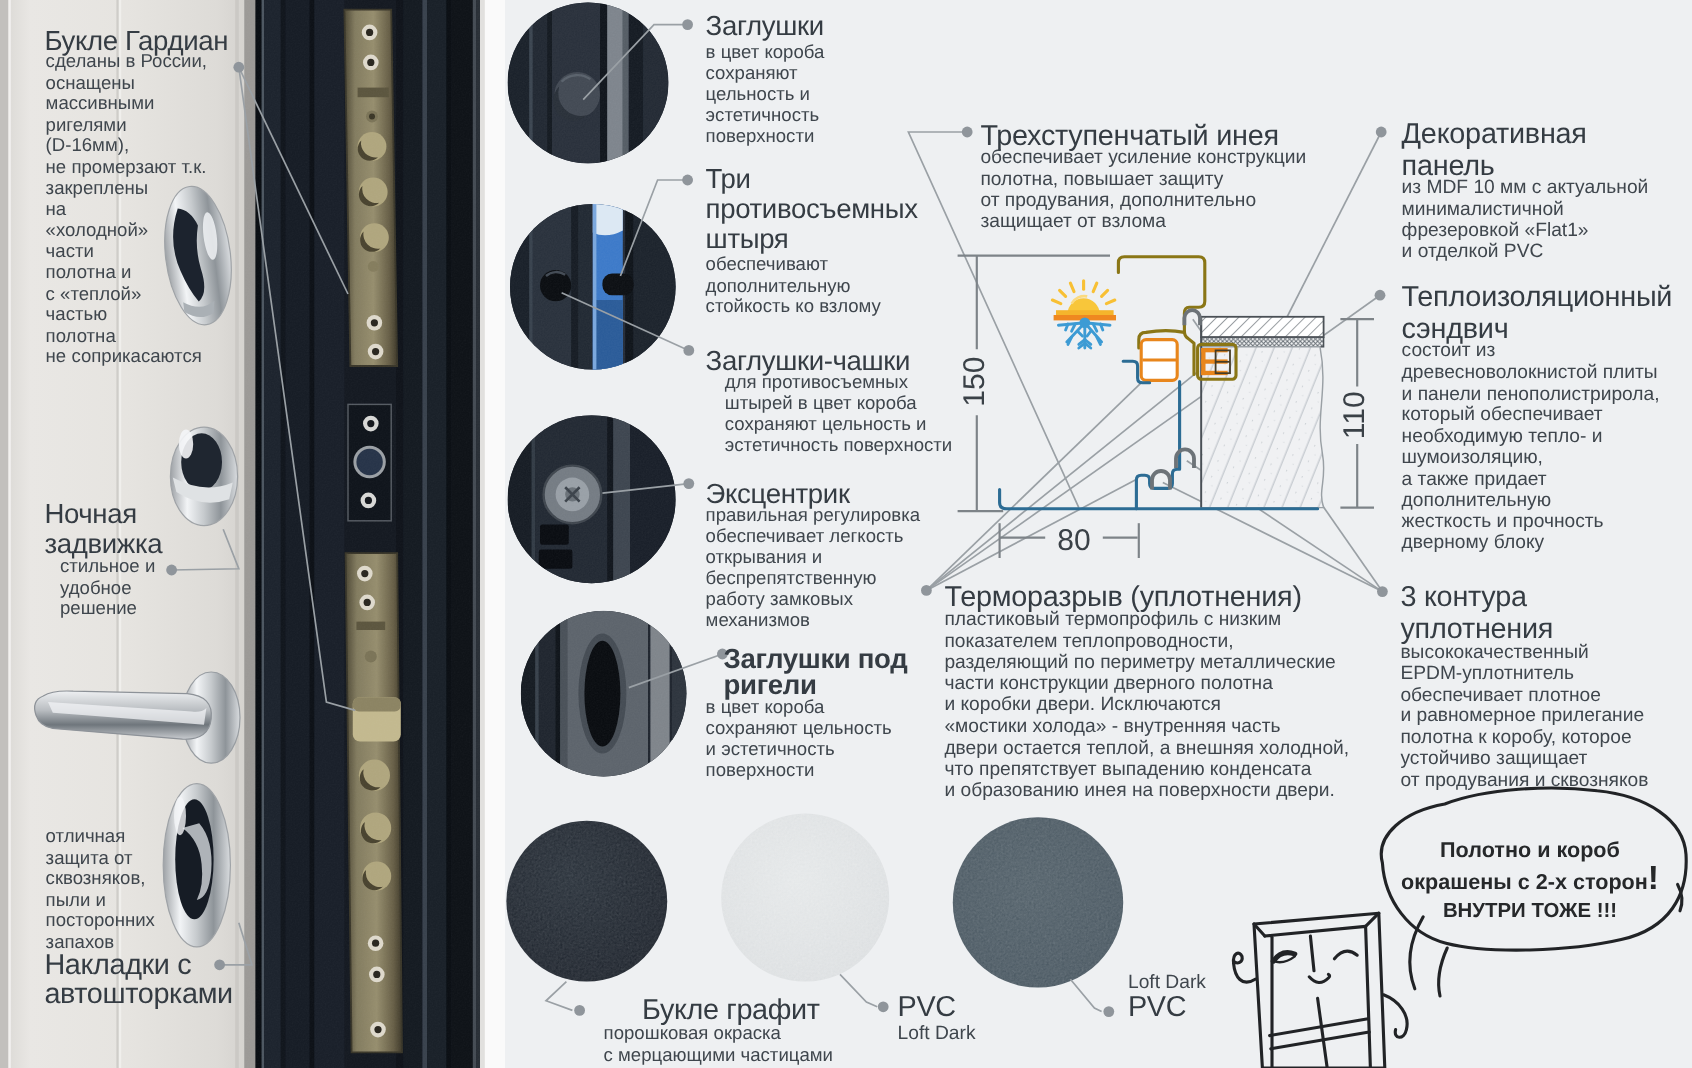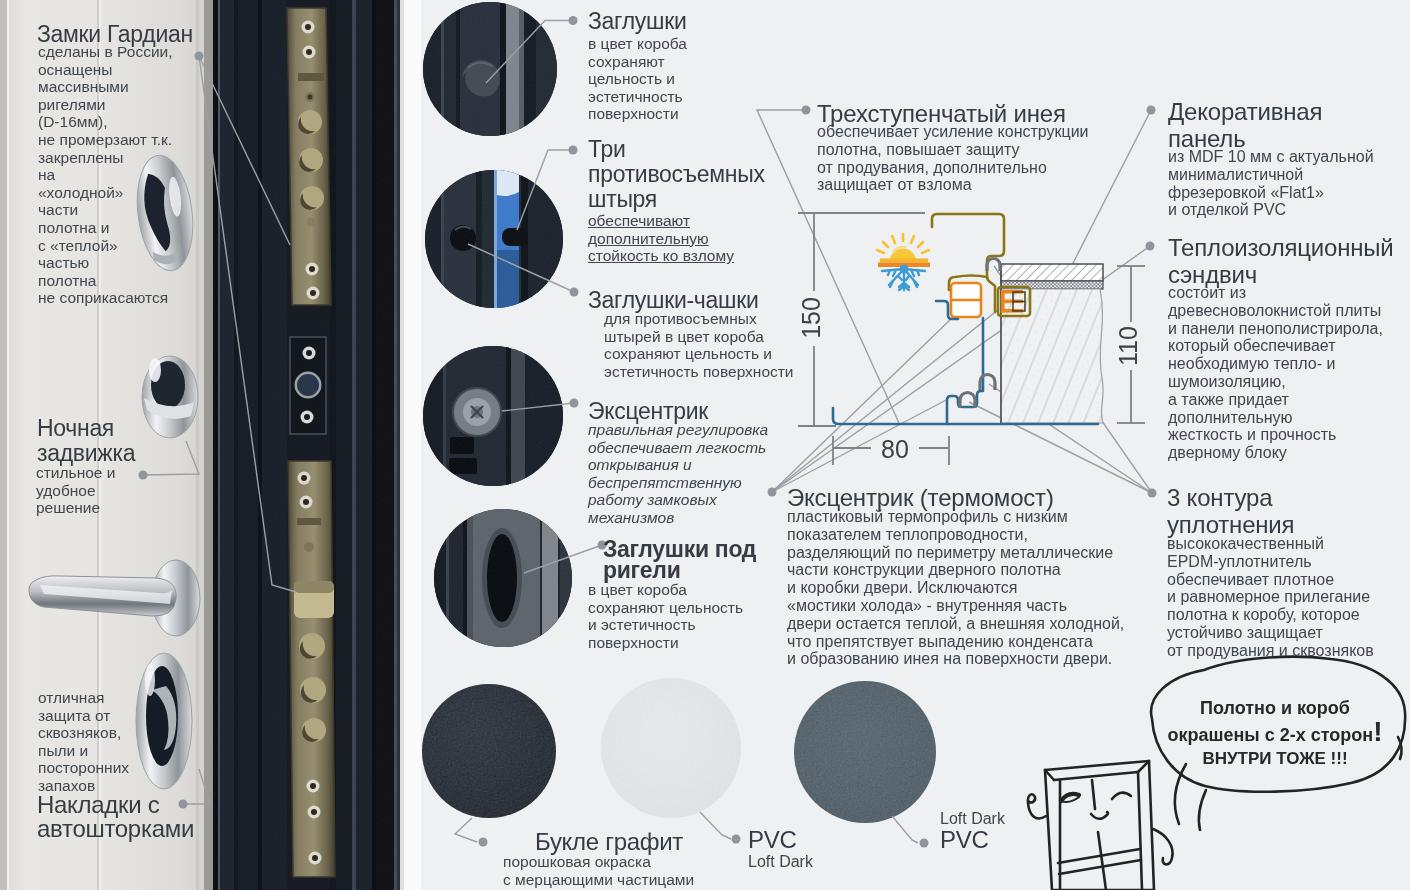--- a/index.html
+++ b/index.html
@@ -478,47 +478,47 @@
   <path d="M1061 801 Q1070 804 1079 797" stroke-width="2"></path>
   <path d="M1112 799 Q1121 788 1131 796"></path>
   <path d="M1091 814 Q1099 823 1107 815 Q1109 813 1107 812"></path>
 
   <path d="M1046 816 C1035 823 1029 814 1028 803 C1027 794 1033 792 1035 797 C1036 802 1031 804 1028 801"></path>
 
   <path d="M1153 829 C1166 834 1175 846 1172 858 C1170 867 1161 866 1163 858"></path>
 </g>
 </svg>
 
-<div class="abs h" style="left:37px;top:22px;">Замки Гардиан</div>
+<div class="abs h" style="left:37px;top:22px;">Букле Гардиан</div>
 
 <div class="abs b" style="left:38px;top:43px;">сделаны в России,<br>оснащены<br>массивными<br>ригелями<br>(D-16мм),<br>не промерзают т.к.<br>закреплены<br>на<br>«холодной»<br>части<br>полотна и<br>с «теплой»<br>частью<br>полотна<br>не соприкасаются</div>
 
 <div class="abs h" style="left:37px;top:416px;">Ночная<br>задвижка</div>
 
-<div class="abs b" style="left:36px;top:464px;">стильное и<br>удобное<br>решение</div>
+<div class="abs b" style="left:50px;top:464px;">стильное и<br>удобное<br>решение</div>
 
 <div class="abs b" style="left:38px;top:689px;">отличная<br>защита от<br>сквозняков,<br>пыли и<br>посторонних<br>запахов</div>
 
 <div class="abs h" style="left:37px;top:793px;font-size:24px;line-height:24px;">Накладки с<br>автошторками</div>
 
 <div class="abs h" style="left:588px;top:9px;">Заглушки</div>
 
 <div class="abs b" style="left:588px;top:35px;">в цвет короба<br>сохраняют<br>цельность и<br>эстетичность<br>поверхности</div>
 
 <div class="abs h" style="left:588px;top:137px;">Три<br>противосъемных<br>штыря</div>
 
-<div class="abs b" style="left:588px;top:212px;text-decoration:underline;">обеспечивают<br>дополнительную<br>стойкость ко взлому</div>
+<div class="abs b" style="left:588px;top:212px;">обеспечивают<br>дополнительную<br>стойкость ко взлому</div>
 
 <div class="abs h" style="left:588px;top:288px;">Заглушки-чашки</div>
 
 <div class="abs b" style="left:604px;top:310px;">для противосъемных<br>штырей в цвет короба<br>сохраняют цельность и<br>эстетичность поверхности</div>
 
 <div class="abs h" style="left:588px;top:399px;">Эксцентрик</div>
 
-<div class="abs b" style="left:588px;top:421px;font-style:italic;">правильная регулировка<br>обеспечивает легкость<br>открывания и<br>беспрепятственную<br>работу замковых<br>механизмов</div>
+<div class="abs b" style="left:588px;top:421px;">правильная регулировка<br>обеспечивает легкость<br>открывания и<br>беспрепятственную<br>работу замковых<br>механизмов</div>
 
 <div class="abs h" style="left:603px;top:539px;line-height:21px;font-weight:bold;">Заглушки под<br>ригели</div>
 
 <div class="abs b" style="left:588px;top:581px;">в цвет короба<br>сохраняют цельность<br>и эстетичность<br>поверхности</div>
 
 <div class="abs h" style="left:503px;top:829px;font-size:24px;margin-left:32px;">Букле графит</div>
 
 <div class="abs b" style="left:503px;top:853px;">порошковая окраска<br>с мерцающими частицами</div>
 
 <div class="abs h" style="left:748px;top:827px;font-size:24px;">PVC</div>
@@ -534,21 +534,21 @@
 <div class="abs b2" style="left:817px;top:123px;">обеспечивает усиление конструкции<br>полотна, повышает защиту<br>от продувания, дополнительно<br>защищает от взлома</div>
 
 <div class="abs h2" style="left:1168px;top:98px;">Декоративная<br>панель</div>
 
 <div class="abs b2" style="left:1168px;top:148px;">из MDF 10 мм с актуальной<br>минималистичной<br>фрезеровкой «Flat1»<br>и отделкой PVC</div>
 
 <div class="abs h2" style="left:1168px;top:234px;">Теплоизоляционный<br>сэндвич</div>
 
 <div class="abs b2" style="left:1168px;top:284px;">состоит из<br>древесноволокнистой плиты<br>и панели пенополистрирола,<br>который обеспечивает<br>необходимую тепло- и<br>шумоизоляцию,<br>а также придает<br>дополнительную<br>жесткость и прочность<br>дверному блоку</div>
 
-<div class="abs h2" style="left:787px;top:484px;">Эксцентрик (термомост)</div>
+<div class="abs h2" style="left:787px;top:484px;">Терморазрыв (уплотнения)</div>
 
 <div class="abs b2" style="left:787px;top:508px;">пластиковый термопрофиль с низким<br>показателем теплопроводности,<br>разделяющий по периметру металлические<br>части конструкции дверного полотна<br>и коробки двери. Исключаются<br>«мостики холода» - внутренняя часть<br>двери остается теплой, а внешняя холодной,<br>что препятствует выпадению конденсата<br>и образованию инея на поверхности двери.</div>
 
 <div class="abs h2" style="left:1167px;top:484px;">3 контура<br>уплотнения</div>
 
 <div class="abs b2" style="left:1167px;top:535px;">высококачественный<br>EPDM-уплотнитель<br>обеспечивает плотное<br>и равномерное прилегание<br>полотна к коробу, которое<br>устойчиво защищает<br>от продувания и сквозняков</div>
 
 <div class="abs" style="left:1160px;top:697px;width:230px;text-align:center;color:#26282a;font-weight:bold;font-size:18px;line-height:23px;white-space:nowrap;">Полотно и короб<br>окрашены с 2-х сторон<span style="font-size:28px;">!</span><br><span style="font-size:17px;">ВНУТРИ&nbsp;ТОЖЕ !!!</span></div>
 
 </body></html>

